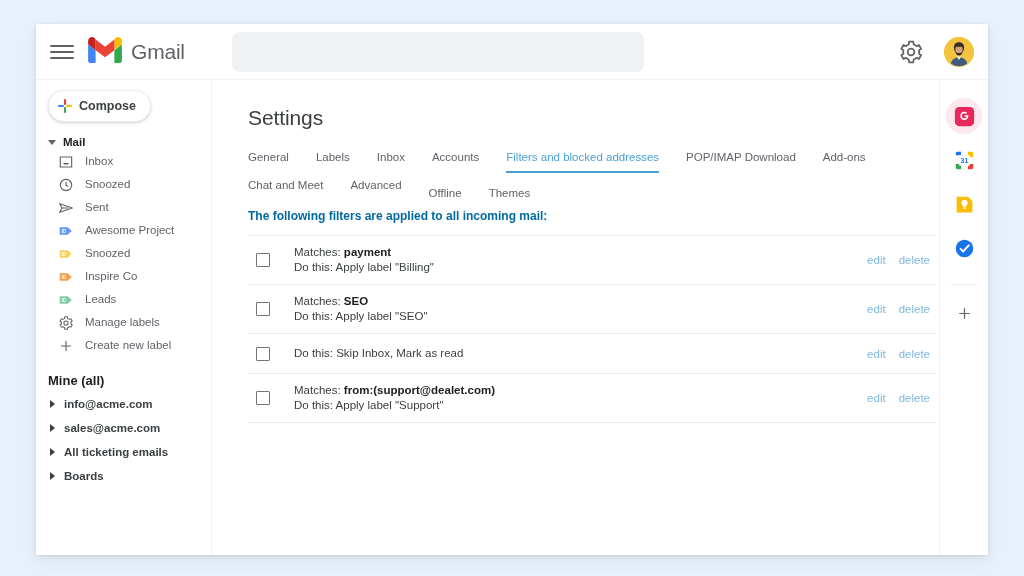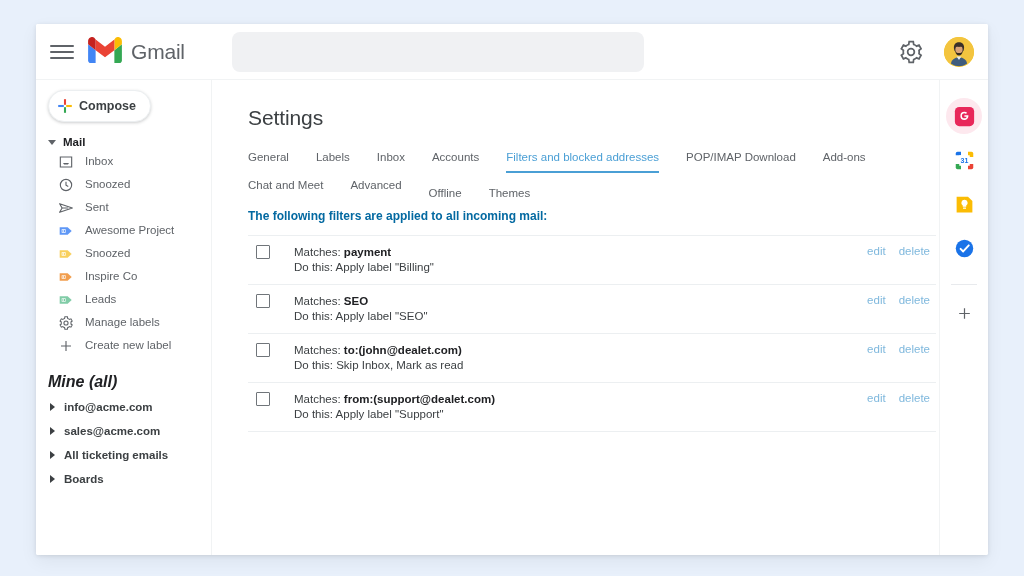--- a/index.html
+++ b/index.html
@@ -107,21 +107,21 @@
   .nav-item {
     display: flex; align-items: center; gap: 11px;
     height: 23px; padding-left: 22px; cursor: pointer;
     font-size: 11.5px; color: #5f6368;
   }
   .nav-item .ico { width: 16px; height: 16px; flex: 0 0 16px; display: block; }
   .nav-label { line-height: 1; }
 
   .mine-head {
     margin: 16px 0 4px 12px;
-    font-size: 16px; font-weight: bold; color: #202124; font-style: italic;
+    font-size: 13px; font-weight: bold; color: #202124;
   }
   .mine-item {
     display: flex; align-items: center; gap: 9px;
     height: 24px; padding-left: 14px; cursor: pointer;
     font-size: 11.5px; font-weight: bold; color: #3c4043;
   }
 
   
   .main {
     position: absolute; left: 176px; top: 56px;
@@ -147,21 +147,21 @@
   }
   .tab.active { color: #4a9fd5; border-bottom-color: #4a9fd5; }
   .tab.row2 { margin-top: 8px; }
 
   .filters-heading {
     font-size: 12px; font-weight: bold; color: #0369a1;
   }
 
   .filter-list { margin-top: 12px; width: 688px; }
   .filter-row {
-    display: flex; 
+    display: flex; align-items: center;
     border-top: 1px solid #eceff1;
     padding: 9px 0;
     min-height: 40px;
   }
   .filter-row:last-child { border-bottom: 1px solid #eceff1; }
   .fcheck {
     width: 14px; height: 14px; flex: 0 0 14px;
     border: 1.5px solid #70757a; border-radius: 1px;
     margin: 0 24px 0 8px; background: #fff; cursor: pointer;
   }
@@ -428,23 +428,20 @@
         </div>
         <div class="factions">
           <a>edit</a>
           <a>delete</a>
         </div>
       </div>
 
       <div class="filter-row">
         <div class="fcheck"></div>
         <div class="ftext">
-          <div class="fmatch">
-            <span>Matches: </span><b>to:(john@dealet.com)</b>
-          </div>
           <div class="fdo">
             <span>Do this: </span><span>Skip Inbox, Mark as read</span>
           </div>
         </div>
         <div class="factions">
           <a>edit</a>
           <a>delete</a>
         </div>
       </div>
 

